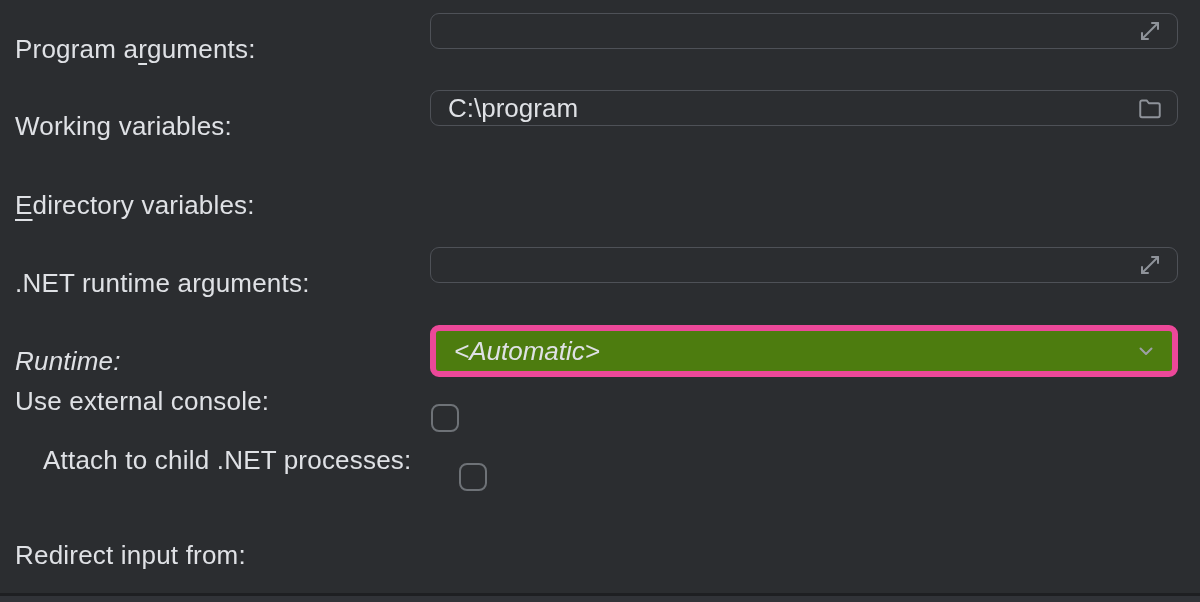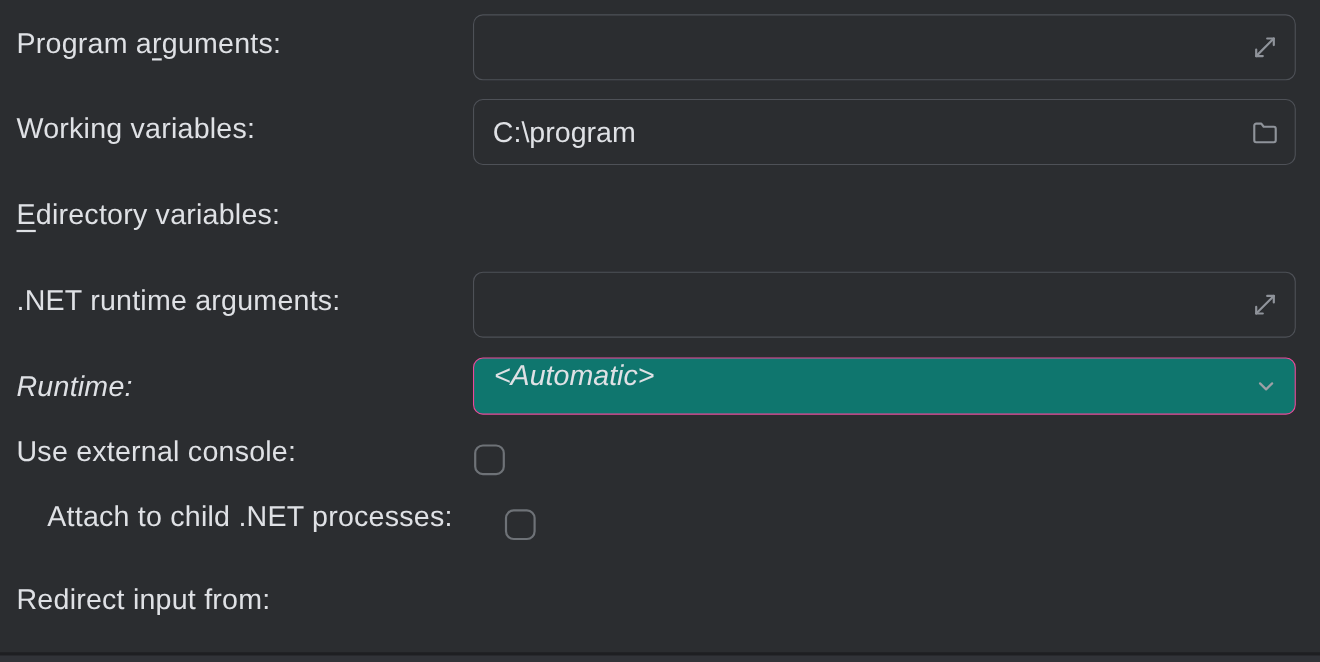--- a/index.html
+++ b/index.html
@@ -15,37 +15,37 @@
     overflow: hidden;
     color: #dfe1e5;
   }
   .row { position: absolute; left: 0; right: 0; }
   .label {
     position: absolute;
     left: 15px;
     top: 0;
     bottom: 0;
     display: flex;
-    align-items: center;
+    align-items: flex-end;
     font-size: 26px;
     color: #dfe1e5;
     letter-spacing: 0.2px;
     white-space: nowrap;
   }
   .mnemonic {
     text-decoration: underline;
     text-underline-offset: 5px;
     text-decoration-thickness: 2px;
   }
   .field {
     position: absolute;
     left: 430px;
     right: 22px;
     top: 0;
-    height: 60px;
+    height: 36px;
     border: 1px solid #4e5157;
     border-radius: 9px;
     background: transparent;
     box-sizing: border-box;
   }
   .field input {
     position: absolute;
     inset: 0;
     width: 100%;
     height: 100%;
@@ -71,26 +71,26 @@
     color: #8f939a;
     cursor: pointer;
   }
   .icon-btn svg { display: block; }
   .dropdown {
     position: absolute;
     left: 430px;
     right: 22px;
     top: 0;
     height: 52px;
-    border: 1px solid #ec4899;
+    border: 6px solid #ec4899;
     border-radius: 9px;
-    background: #0f766e;
+    background: #4d7c0f;
     box-sizing: border-box;
     display: flex;
-    align-items: flex-start;
+    align-items: center;
     cursor: pointer;
   }
   .dropdown .value {
     font-size: 26px;
     color: #dfe1e5;
     padding-left: 18px;
     white-space: nowrap;
   }
   .checkbox {
     position: absolute;

